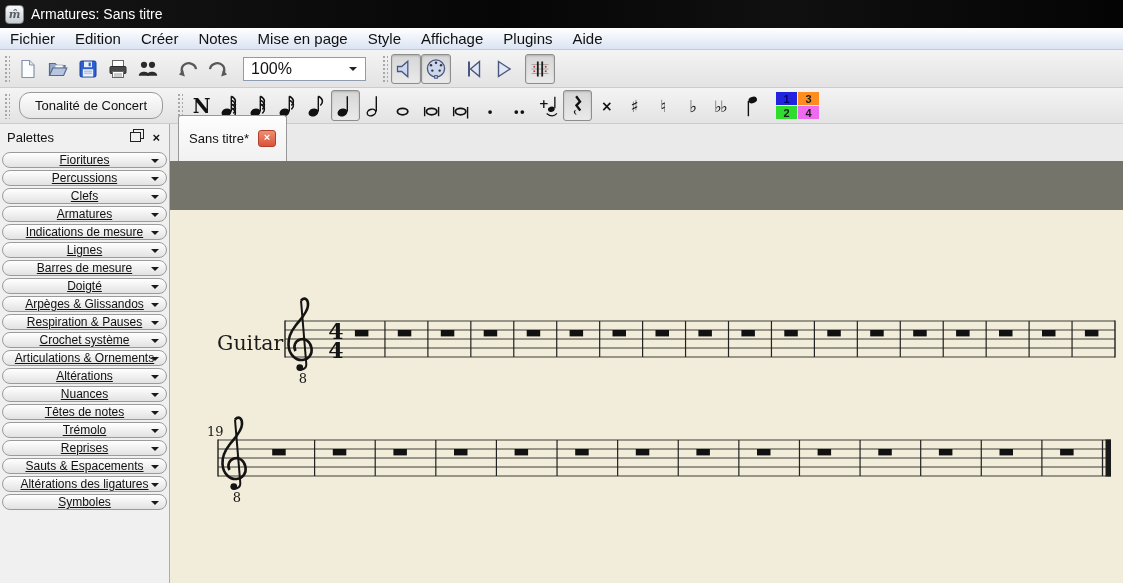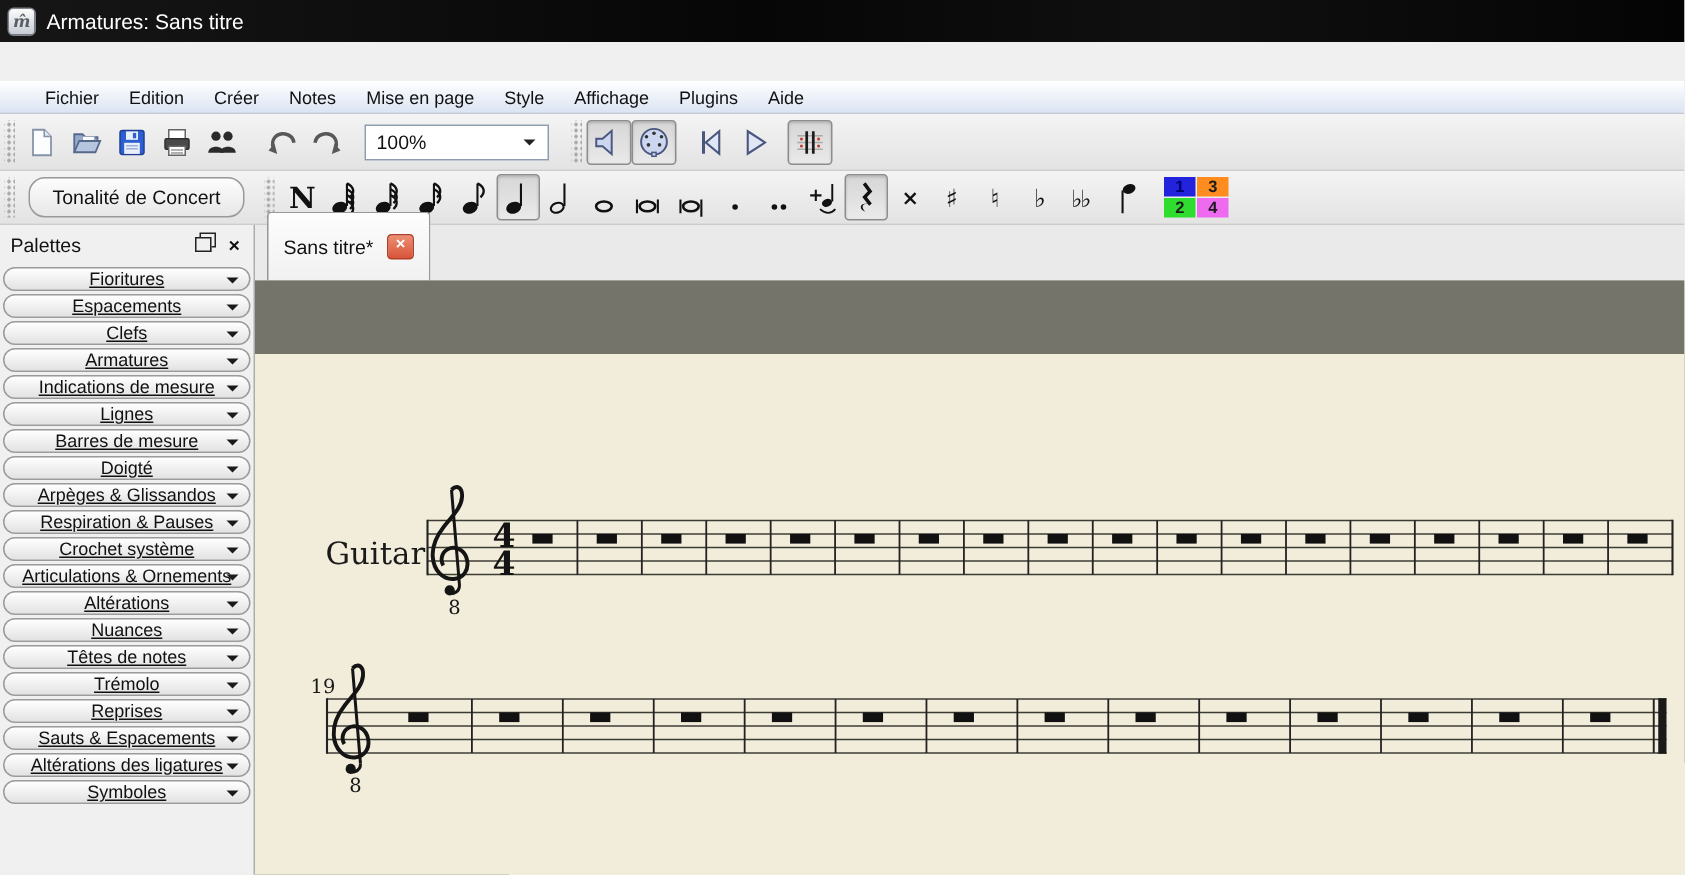--- a/index.html
+++ b/index.html
@@ -8,38 +8,38 @@
        -webkit-font-smoothing:antialiased;}
   
   .titlebar{height:28px;background:linear-gradient(90deg,#161616,#060606 45%,#101010 70%,#040404);
     color:#fff;display:flex;align-items:center;padding-left:5px;font-size:14px;}
   .app-icon{width:17px;height:17px;border-radius:4px;margin-right:7px;
     background:linear-gradient(#fbfbfb,#c7ccd4);border:1px solid #7d828c;
     display:flex;align-items:center;justify-content:center;
     font:italic bold 11px "DejaVu Serif",serif;color:#5a5f66;}
   
   .menubar{height:21px;background:linear-gradient(#ffffff,#dbe4f3);
-    border-bottom:1px solid #c3cad6;display:flex;align-items:center;font-size:12px;padding-left:20px;margin-top:26px;}
+    border-bottom:1px solid #c3cad6;display:flex;align-items:center;font-size:15px;padding-left:0;}
   .menu-item{padding:1px 10px;color:#111;}
   
   .toolbar{background:linear-gradient(#f4f4f4,#e3e3e3);border-bottom:1px solid #cccccc;
     display:flex;align-items:center;}
   #toolbar-main{height:37px;}
   #toolbar-notes{height:35px;}
   .tb-handle{width:7px;align-self:stretch;margin:4px 3px;
     background-image:radial-gradient(circle,#a8a8a8 1px,transparent 1.3px);
     background-size:4px 4px;background-position:1px 1px;}
   .tb-btn{width:28px;height:28px;display:flex;align-items:center;justify-content:center;
     border:1px solid transparent;border-radius:3px;flex:none;}
   #toolbar-notes .tb-btn{width:27px;height:29px;}
   .tb-btn.pressed{border-color:#8d8d8d;background:linear-gradient(#d6d6d6,#eaeaea);
     box-shadow:inset 0 1px 2px rgba(0,0,0,.18);}
   .icn svg{display:block;}
   .zoom-select{width:114px;height:22px;background:#fff;border:1px solid #8f9bb0;
-    display:flex;align-items:center;font-size:13px;padding-left:7px;margin:0 12px 0 10px;
+    display:flex;align-items:center;font-size:16px;padding-left:7px;margin:0 12px 0 10px;
     position:relative;color:#111;}
   .zoom-arrow{position:absolute;right:8px;top:9px;width:0;height:0;
     border:4px solid transparent;border-top-color:#222;}
   .concert-btn{border:1px solid #999;border-radius:11px;background:linear-gradient(#fdfdfd,#e7e7e7);
     font-size:13px;color:#111;padding:5px 15px;margin:0 10px 0 6px;white-space:nowrap;}
   .voices{display:grid;grid-template-columns:21px 21px;grid-auto-rows:13px;gap:1px;margin-left:10px;}
   .voice-cell{display:flex;align-items:center;justify-content:center;font-size:11px;font-weight:bold;}
   
   .main{display:flex;height:462px;}
   .sidebar{width:170px;flex:none;background:#f0f0f0;border-right:1px solid #adadad;box-sizing:border-box;}
@@ -411,21 +411,21 @@
       <span class="title">Palettes</span>
       <span class="float-icon"></span>
       <span class="close-x">×</span>
     </div>
     <div id="palette-list">
         <div class="palette-item">
           <span>Fioritures</span>
           <span class="p-arrow"></span>
         </div>
         <div class="palette-item">
-          <span>Espacements</span>
+          <span>Percussions</span>
           <span class="p-arrow"></span>
         </div>
         <div class="palette-item">
           <span>Clefs</span>
           <span class="p-arrow"></span>
         </div>
         <div class="palette-item">
           <span>Armatures</span>
           <span class="p-arrow"></span>
         </div>

